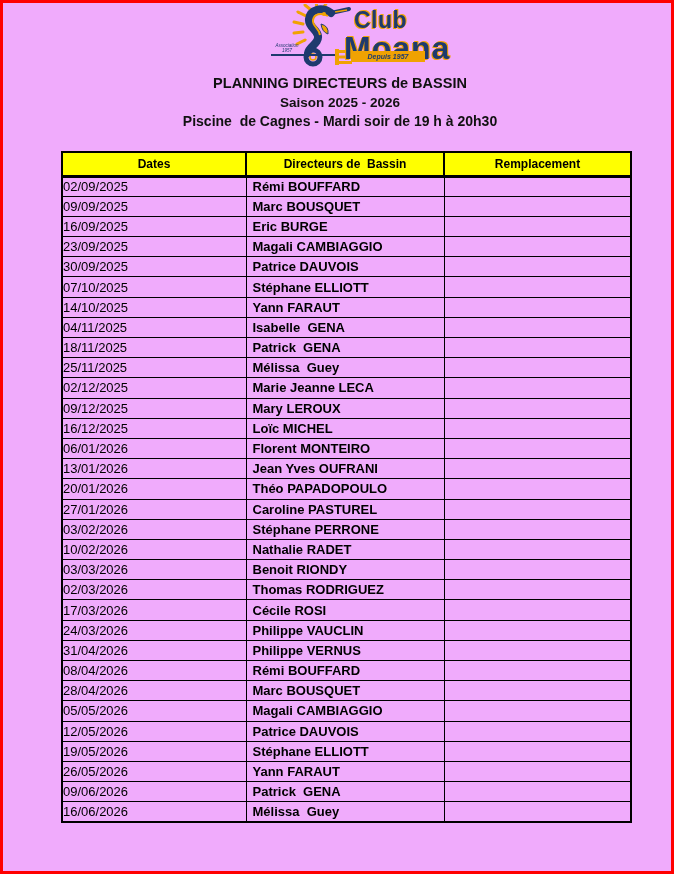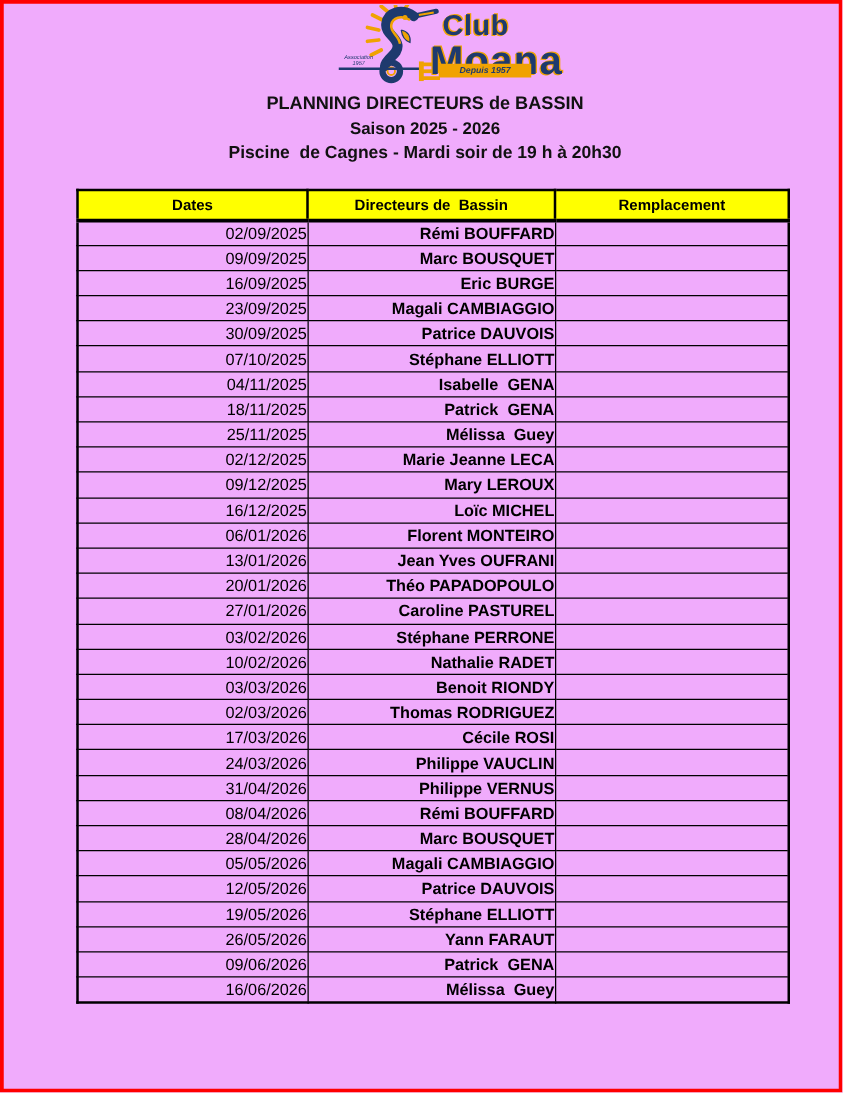--- a/index.html
+++ b/index.html
@@ -74,22 +74,22 @@
     height:24px;
     white-space:pre;
   }
   .planning-table td {
     border:1px solid #000;
     font-size:13px; color:#000;
     white-space:pre;
     overflow:hidden;
   }
   .planning-table tbody tr { height:20.2px; }
-  .date-col     { text-align:right; font-weight:normal; }
-  .director-col { text-align:right; padding-left:6px; font-weight:bold; }
+  .date-col     { text-align:left; font-weight:normal; }
+  .director-col { text-align:left; padding-left:6px; font-weight:bold; }
   .rempl-col    { text-align:left; }
 </style>
 </head>
 <body>
 
 <div class="page">
 
   <div class="logo">
 
     <svg class="seahorse-svg" width="72" height="64" viewBox="0 0 72 64">
@@ -184,20 +184,25 @@
           <td class="date-col">30/09/2025</td>
           <td class="director-col">Patrice DAUVOIS</td>
           <td class="rempl-col"></td>
         </tr>
         <tr>
           <td class="date-col">07/10/2025</td>
           <td class="director-col">Stéphane ELLIOTT</td>
           <td class="rempl-col"></td>
         </tr>
         <tr>
+          <td class="date-col">14/10/2025</td>
+          <td class="director-col">Yann FARAUT</td>
+          <td class="rempl-col"></td>
+        </tr>
+        <tr>
           <td class="date-col">04/11/2025</td>
           <td class="director-col">Isabelle  GENA</td>
           <td class="rempl-col"></td>
         </tr>
         <tr>
           <td class="date-col">18/11/2025</td>
           <td class="director-col">Patrick  GENA</td>
           <td class="rempl-col"></td>
         </tr>
         <tr>

